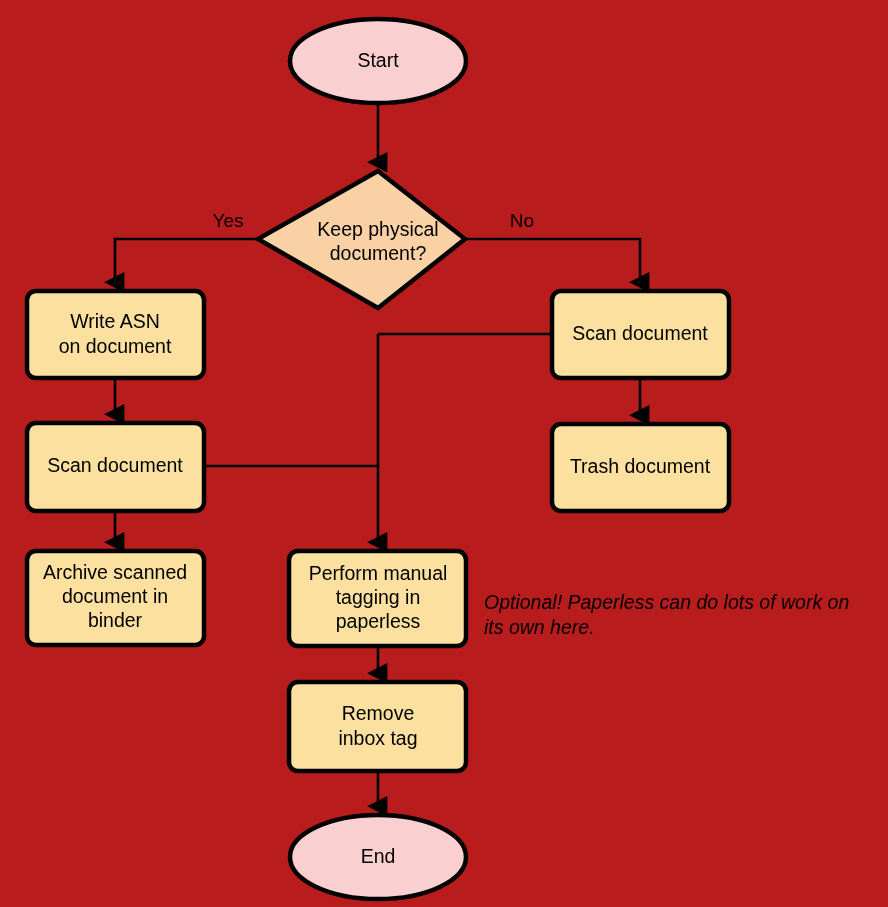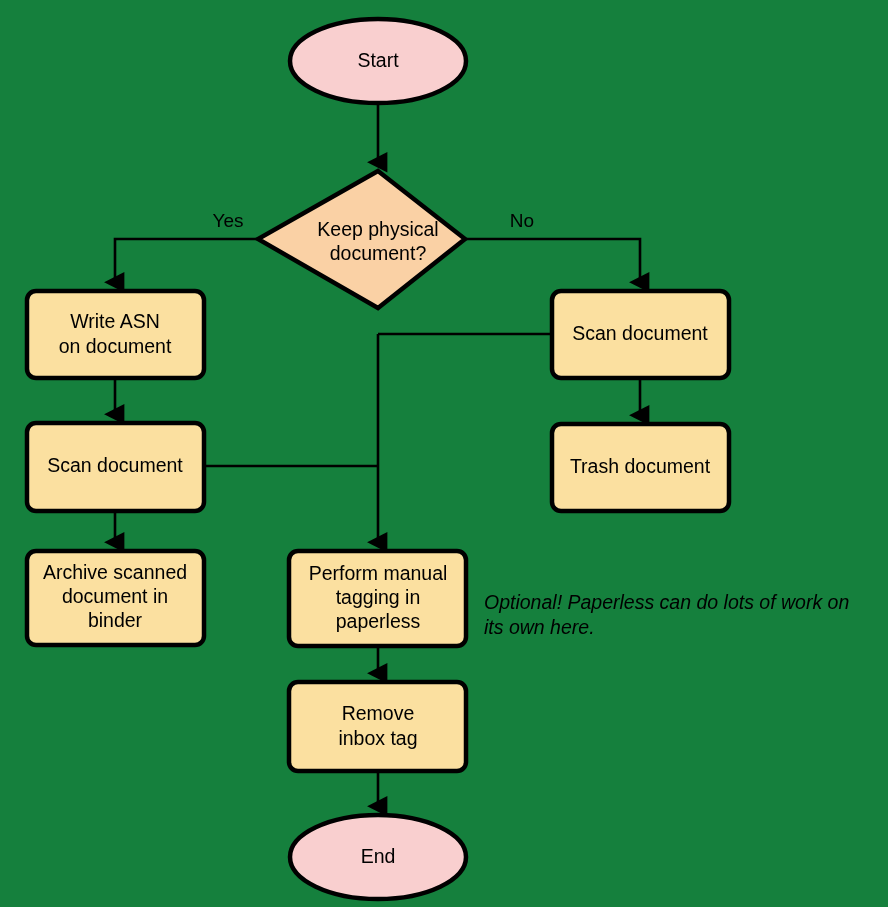--- a/index.html
+++ b/index.html
@@ -7,21 +7,21 @@
     padding: 0;
     background: #ffffff;
   }
   body {
     font-family: "Liberation Sans", sans-serif;
   }
   #flow-root {
     position: relative;
     width: 888px;
     height: 907px;
-    background: #15803d;
+    background: #b91c1c;
     overflow: hidden;
   }
   #flow-svg {
     position: absolute;
     left: 0;
     top: 0;
     width: 888px;
     height: 907px;
   }
   .node-label {

